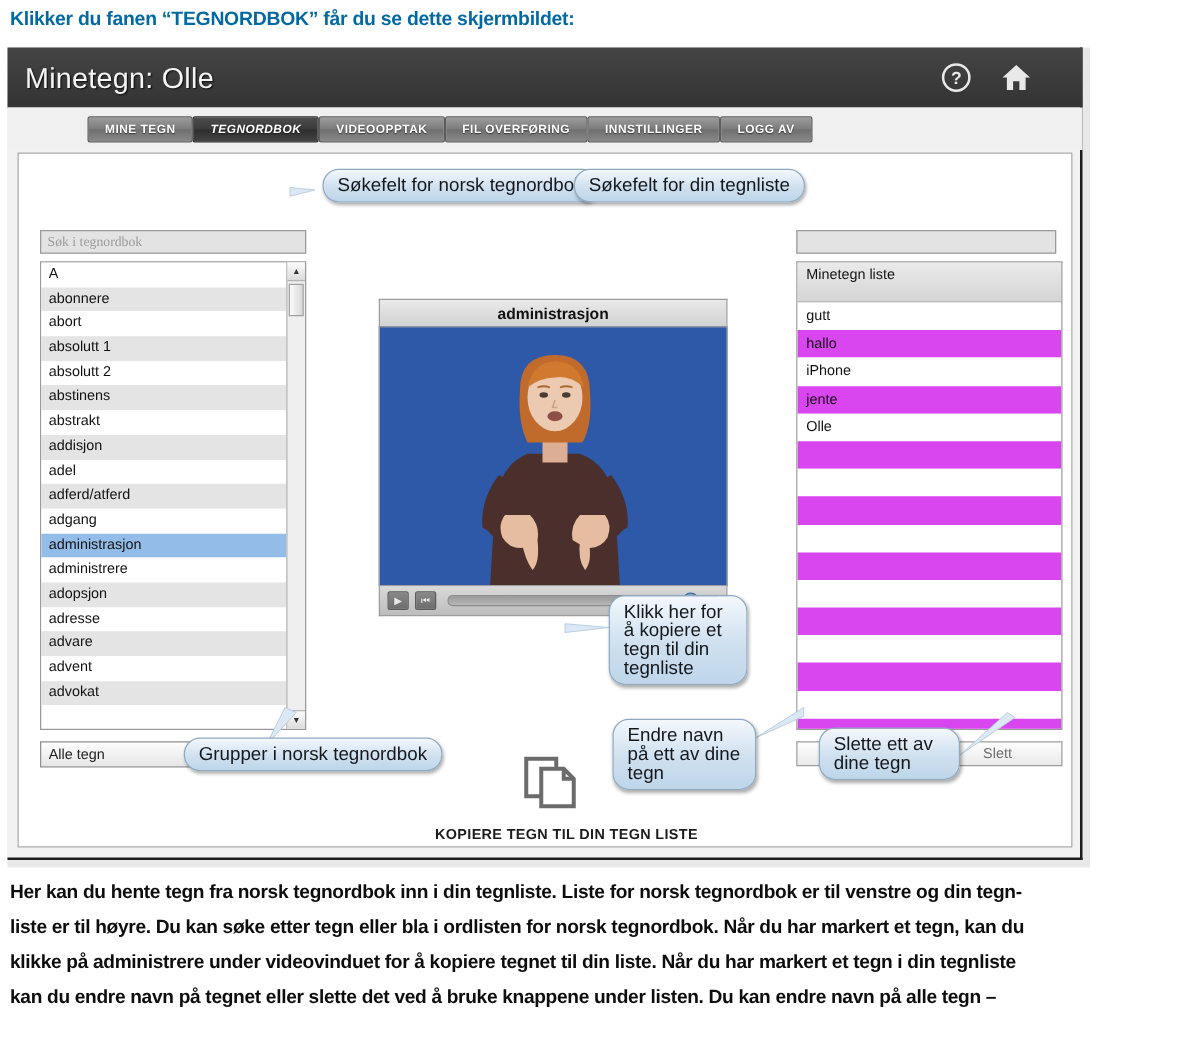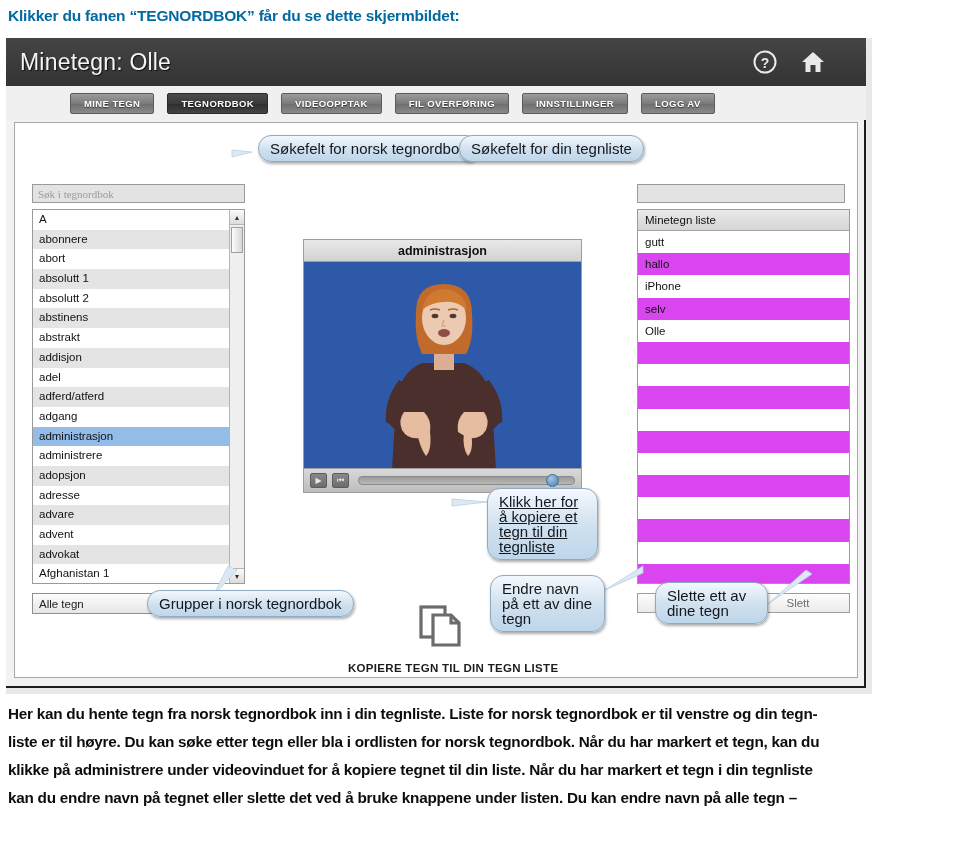--- a/index.html
+++ b/index.html
@@ -80,40 +80,41 @@
 
   
   #tab-strip {
     position: absolute;
     left: 0; top: 48px;
     width: 860px; height: 34px;
     background: #f0f0f0;
     display: flex;
     align-items: center;
     padding-left: 64px;
-    gap: 13px;
+    gap: 0;
   }
   .tab {
     height: 21px;
     min-width: 0;
     padding: 0 13px;
     display: flex; align-items: center; justify-content: center;
     font-size: 9.5px;
     font-weight: bold;
     letter-spacing: 0.4px;
     color: #ffffff;
     background: linear-gradient(#9c9c9c, #7b7b7b 50%, #6e6e6e 51%, #8a8a8a);
     border: 1px solid #5c5c5c;
     border-radius: 2px;
     text-shadow: 0 1px 1px rgba(0,0,0,.55);
     white-space: nowrap;
   }
   .tab.active {
     background: linear-gradient(#4c4c4c, #3a3a3a 50%, #2e2e2e 51%, #434343);
     border-color: #2a2a2a;
+    font-style: italic;
   }
 
   
   #panel {
     position: absolute;
     left: 8px; top: 84px;
     width: 844px; height: 556px;
     background: #ffffff;
     border: 1px solid #a8a8a8;
     box-shadow: inset 0 0 0 1px #fff;
@@ -262,21 +263,21 @@
   
   #mylist-wrap {
     position: absolute;
     left: 622px; top: 86px;
     width: 213px; height: 375px;
     border: 1px solid #9a9a9a;
     background: #fff;
     overflow: hidden;
   }
   #mylist-header {
-    height: 21px; line-height: 21px;
+    height: 32px; line-height: 21px;
     padding-left: 7px;
     font-size: 11.5px; color: #111;
     background: linear-gradient(#eaeaea,#d5d5d5);
     border-bottom: 1px solid #a5a5a5;
   }
   .mrow {
     height: 22.2px; line-height: 22.2px;
     padding-left: 7px;
     font-size: 11.5px; color: #111;
   }
@@ -304,21 +305,21 @@
     font-size: 15px;
     color: #14181c;
     padding: 5px 11px;
     line-height: 15px;
     box-shadow: 1px 2px 3px rgba(0,0,0,.33);
     z-index: 20;
   }
 
   #co-search-left  { left: 258px; top: 135px; }
   #co-search-right { left: 459px; top: 135px; }
-  #co-copy         { left: 487px; top: 488px; width: 111px; text-decoration: underline; }
+  #co-copy         { left: 487px; top: 476px; width: 111px; }
   #co-group        { left: 131px; top: 590px; margin-left: 16px; }
   #co-rename       { left: 490px; top: 575px; width: 115px; }
   #co-delete       { left: 655px; top: 582px; width: 113px; }
 </style>
 </head>
 <body>
 
 <div class="doc-line" id="intro-line">Klikker du fanen “TEGNORDBOK” får du se dette skjermbildet:</div>
 
 <div id="app-shadow"></div>
@@ -368,21 +369,20 @@
           <div class="wrow odd">adel</div>
           <div class="wrow even">adferd/atferd</div>
           <div class="wrow odd">adgang</div>
           <div class="wrow sel">administrasjon</div>
           <div class="wrow odd">administrere</div>
           <div class="wrow even">adopsjon</div>
           <div class="wrow odd">adresse</div>
           <div class="wrow even">advare</div>
           <div class="wrow odd">advent</div>
           <div class="wrow even">advokat</div>
-          <div class="wrow odd">Afghanistan 1</div>
         </div>
       <div class="vscroll">
         <div class="sbtn">▲</div>
         <div class="sthumb"></div>
         <div class="sbtn bot">▼</div>
       </div>
     </div>
 
     <div id="group-select">
       <span>Alle tegn</span>
@@ -445,21 +445,21 @@
     <div id="copy-label">KOPIERE TEGN TIL DIN TEGN LISTE</div>
 
     <div class="search-box" id="search-right"></div>
 
     <div id="mylist-wrap">
       <div id="mylist-header">Minetegn liste</div>
       <div id="mylist-rows">
           <div class="mrow odd">gutt</div>
           <div class="mrow even">hallo</div>
           <div class="mrow odd">iPhone</div>
-          <div class="mrow even">selv</div>
+          <div class="mrow even">jente</div>
           <div class="mrow odd">Olle</div>
           <div class="mrow even"></div>
           <div class="mrow odd"></div>
           <div class="mrow even"></div>
           <div class="mrow odd"></div>
           <div class="mrow even"></div>
           <div class="mrow odd"></div>
           <div class="mrow even"></div>
           <div class="mrow odd"></div>
           <div class="mrow even"></div>

